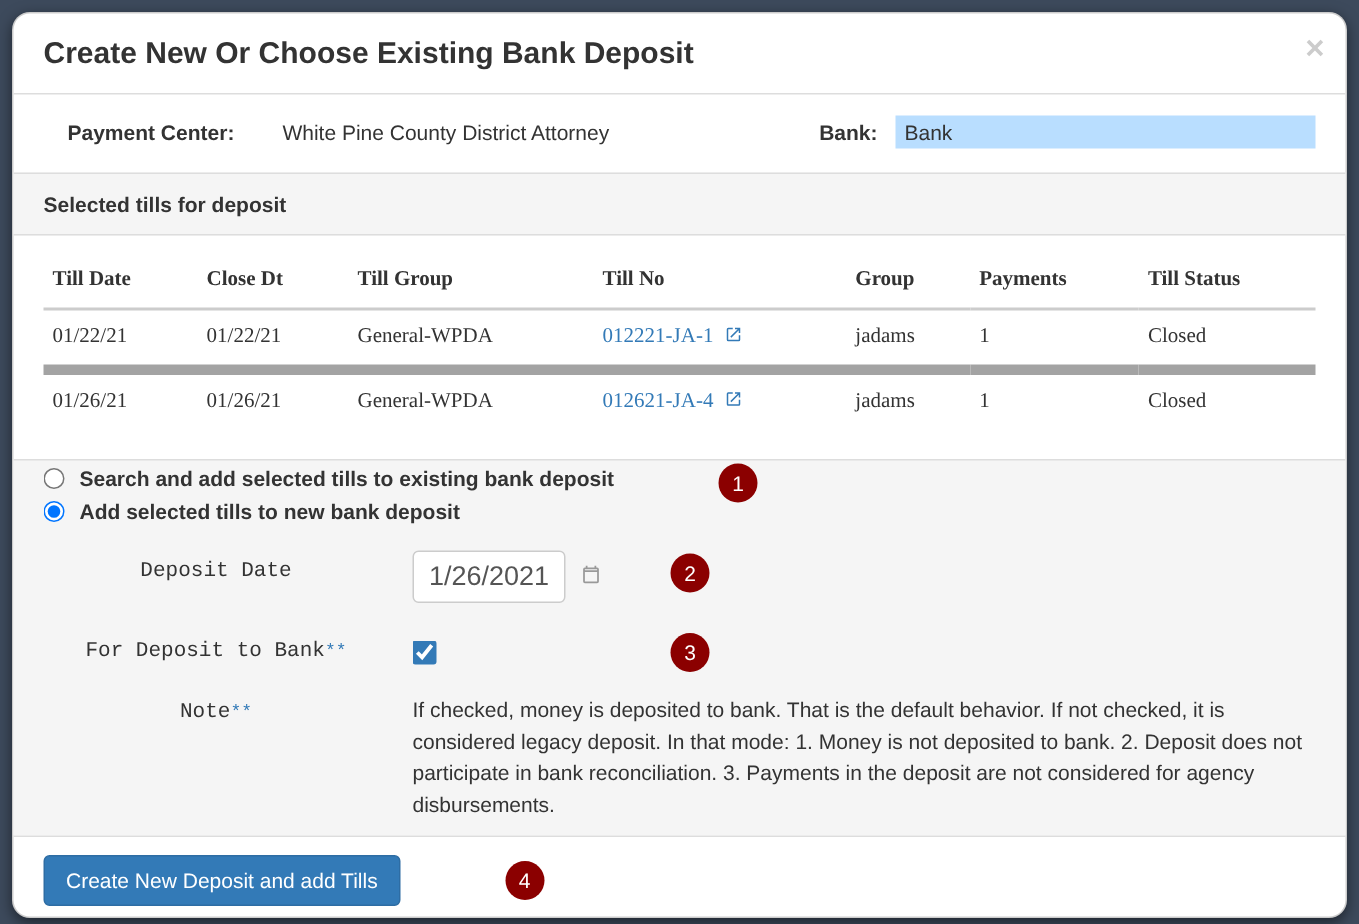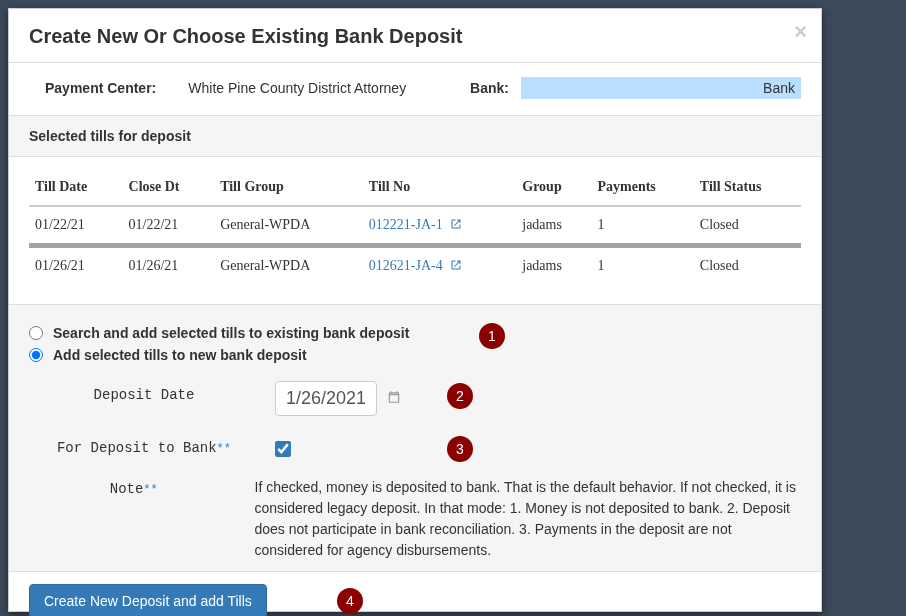--- a/index.html
+++ b/index.html
@@ -11,25 +11,25 @@
       font-family: Arial, Helvetica, sans-serif;
       background: #3d4a5c;
       width: 906px;
       height: 616px;
       position: relative;
     }
     .modal {
       position: absolute;
       top: 8px;
       left: 8px;
-      width: 814px;
+      width: 890px;
       height: 604px;
       background: #fff;
       border: 1px solid rgba(0,0,0,0.2);
-      border-radius: 0;
+      border-radius: 12px;
       box-shadow: 0 3px 9px rgba(0,0,0,0.5);
       display: flex;
       flex-direction: column;
     }
     .modal-header {
       padding: 16px 20px 14px;
       position: relative;
     }
     .modal-title {
       font-size: 20px;
@@ -65,21 +65,20 @@
     }
     .bank-field {
       background: #b9deff;
       font-size: 14px;
       color: #333;
       padding: 3px 6px;
       border: none;
       width: 280px;
       margin-left: 12px;
       height: 22px;
-      text-align: right;
     }
     .section-header {
       background: #f5f5f5;
       border-top: 1px solid #ddd;
       border-bottom: 1px solid #ddd;
       padding: 12px 20px;
       font-size: 14px;
       font-weight: bold;
       color: #333;
     }
@@ -96,34 +95,34 @@
       font-size: 14px;
       font-weight: bold;
       color: #333;
       padding: 10px 6px;
       border-bottom: 2px solid #ccc;
     }
     td {
       font-size: 14px;
       color: #333;
       padding: 10px 6px;
-      border-bottom: 5px solid #a3a3a3;
+      border-bottom: 7px solid #a3a3a3;
     }
     tbody tr:last-child td {
       border-bottom: none;
     }
     .till-link {
       color: #337ab7;
       text-decoration: none;
       cursor: pointer;
     }
     .options-section {
       background: #f5f5f5;
       border-top: 1px solid #ddd;
-      padding: 20px 20px 0px;
+      padding: 4px 20px 0px;
       flex-grow: 1;
     }
     .radio-row {
       display: flex;
       align-items: center;
       margin-bottom: 6px;
       font-size: 14px;
       color: #333;
       position: relative;
     }

